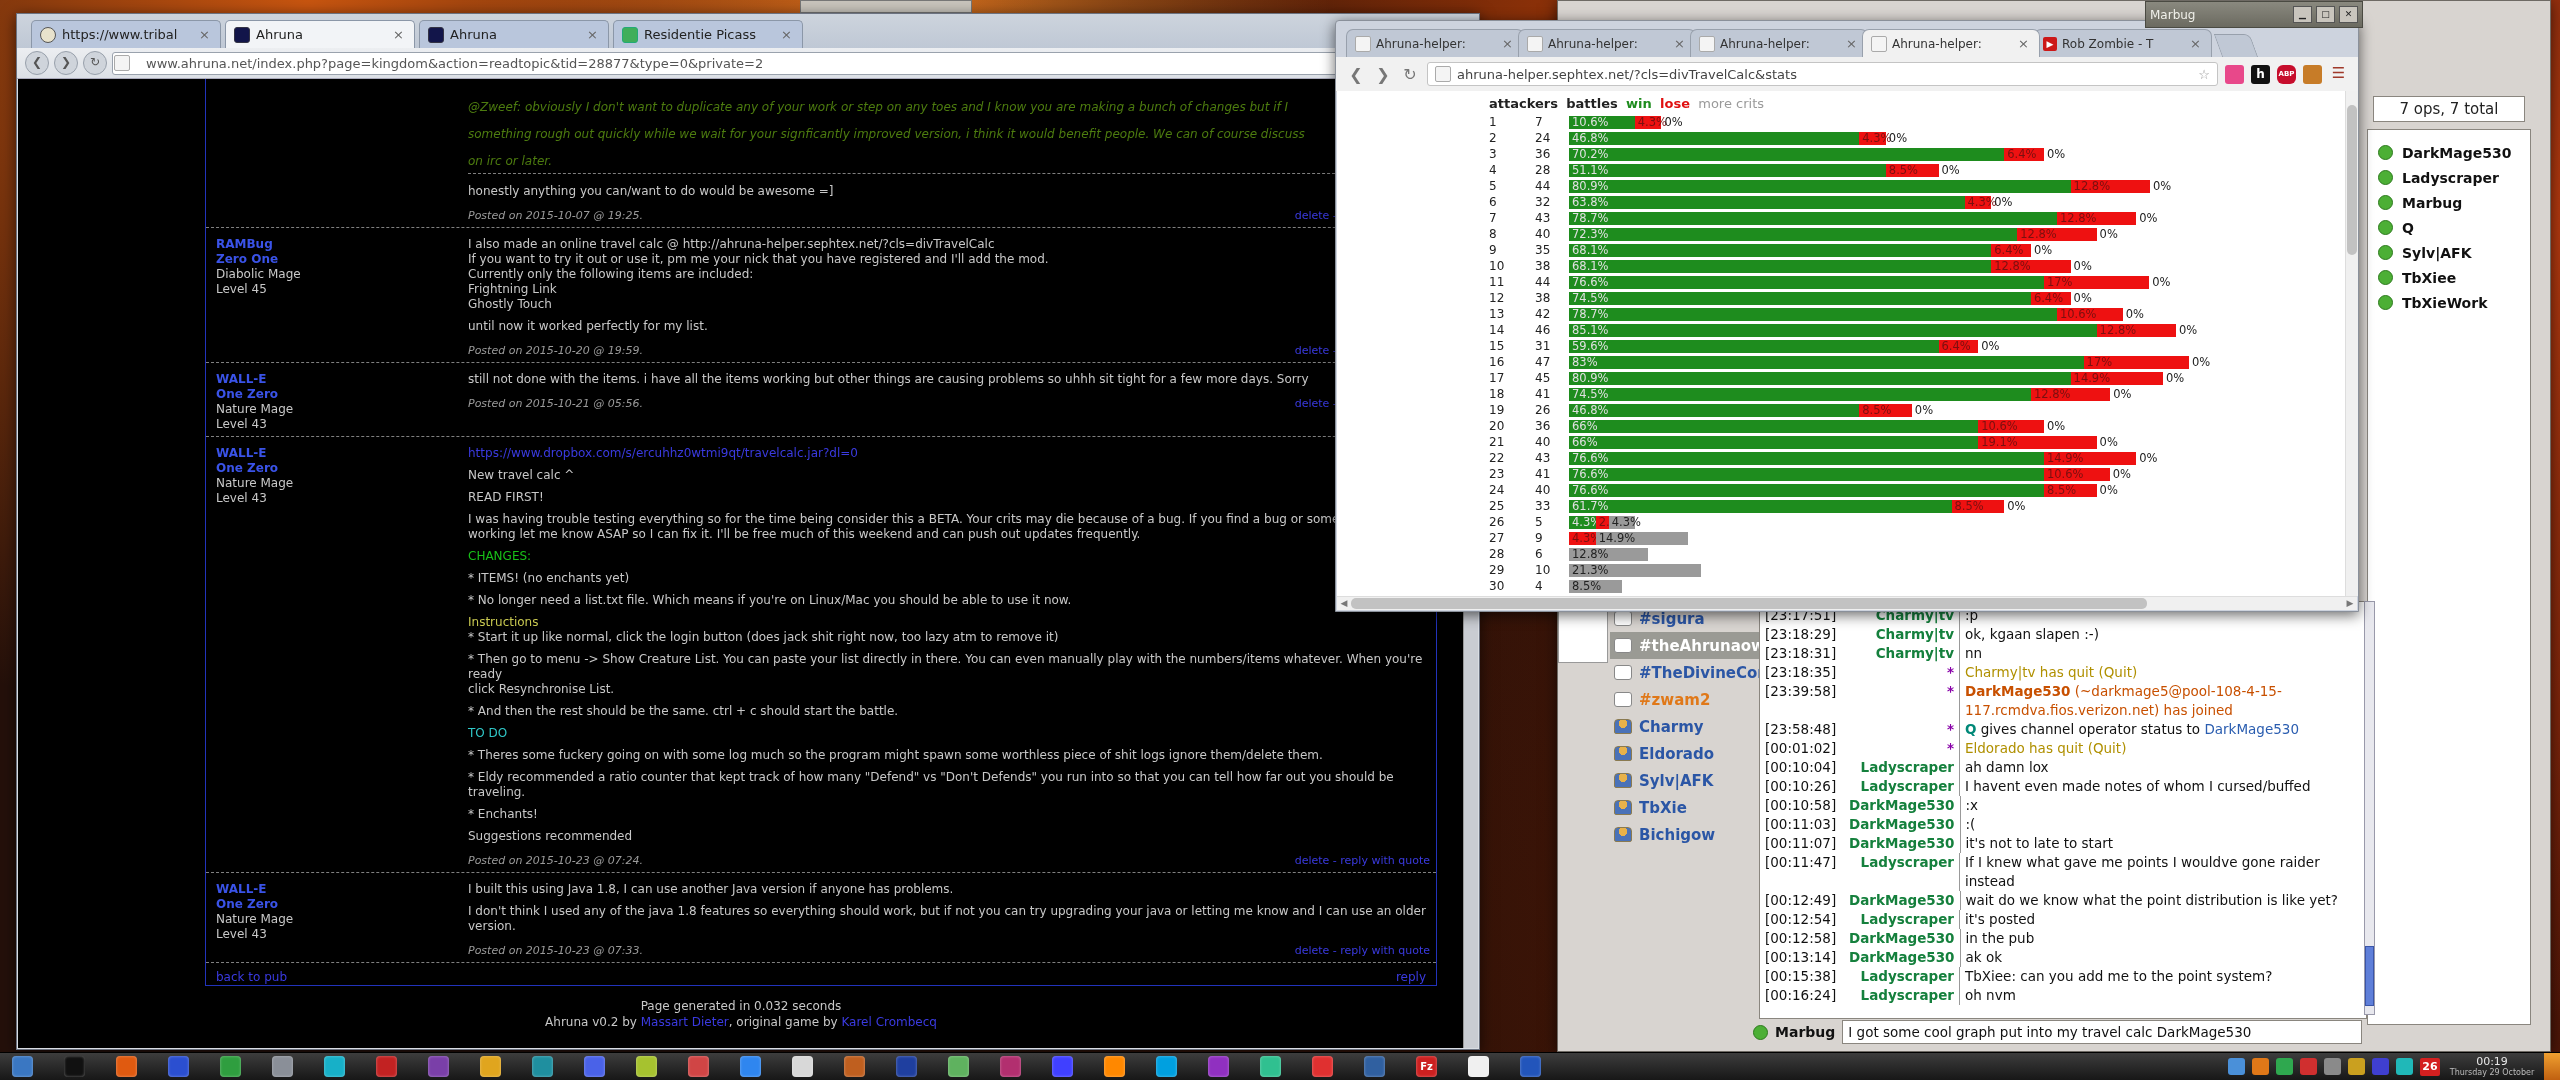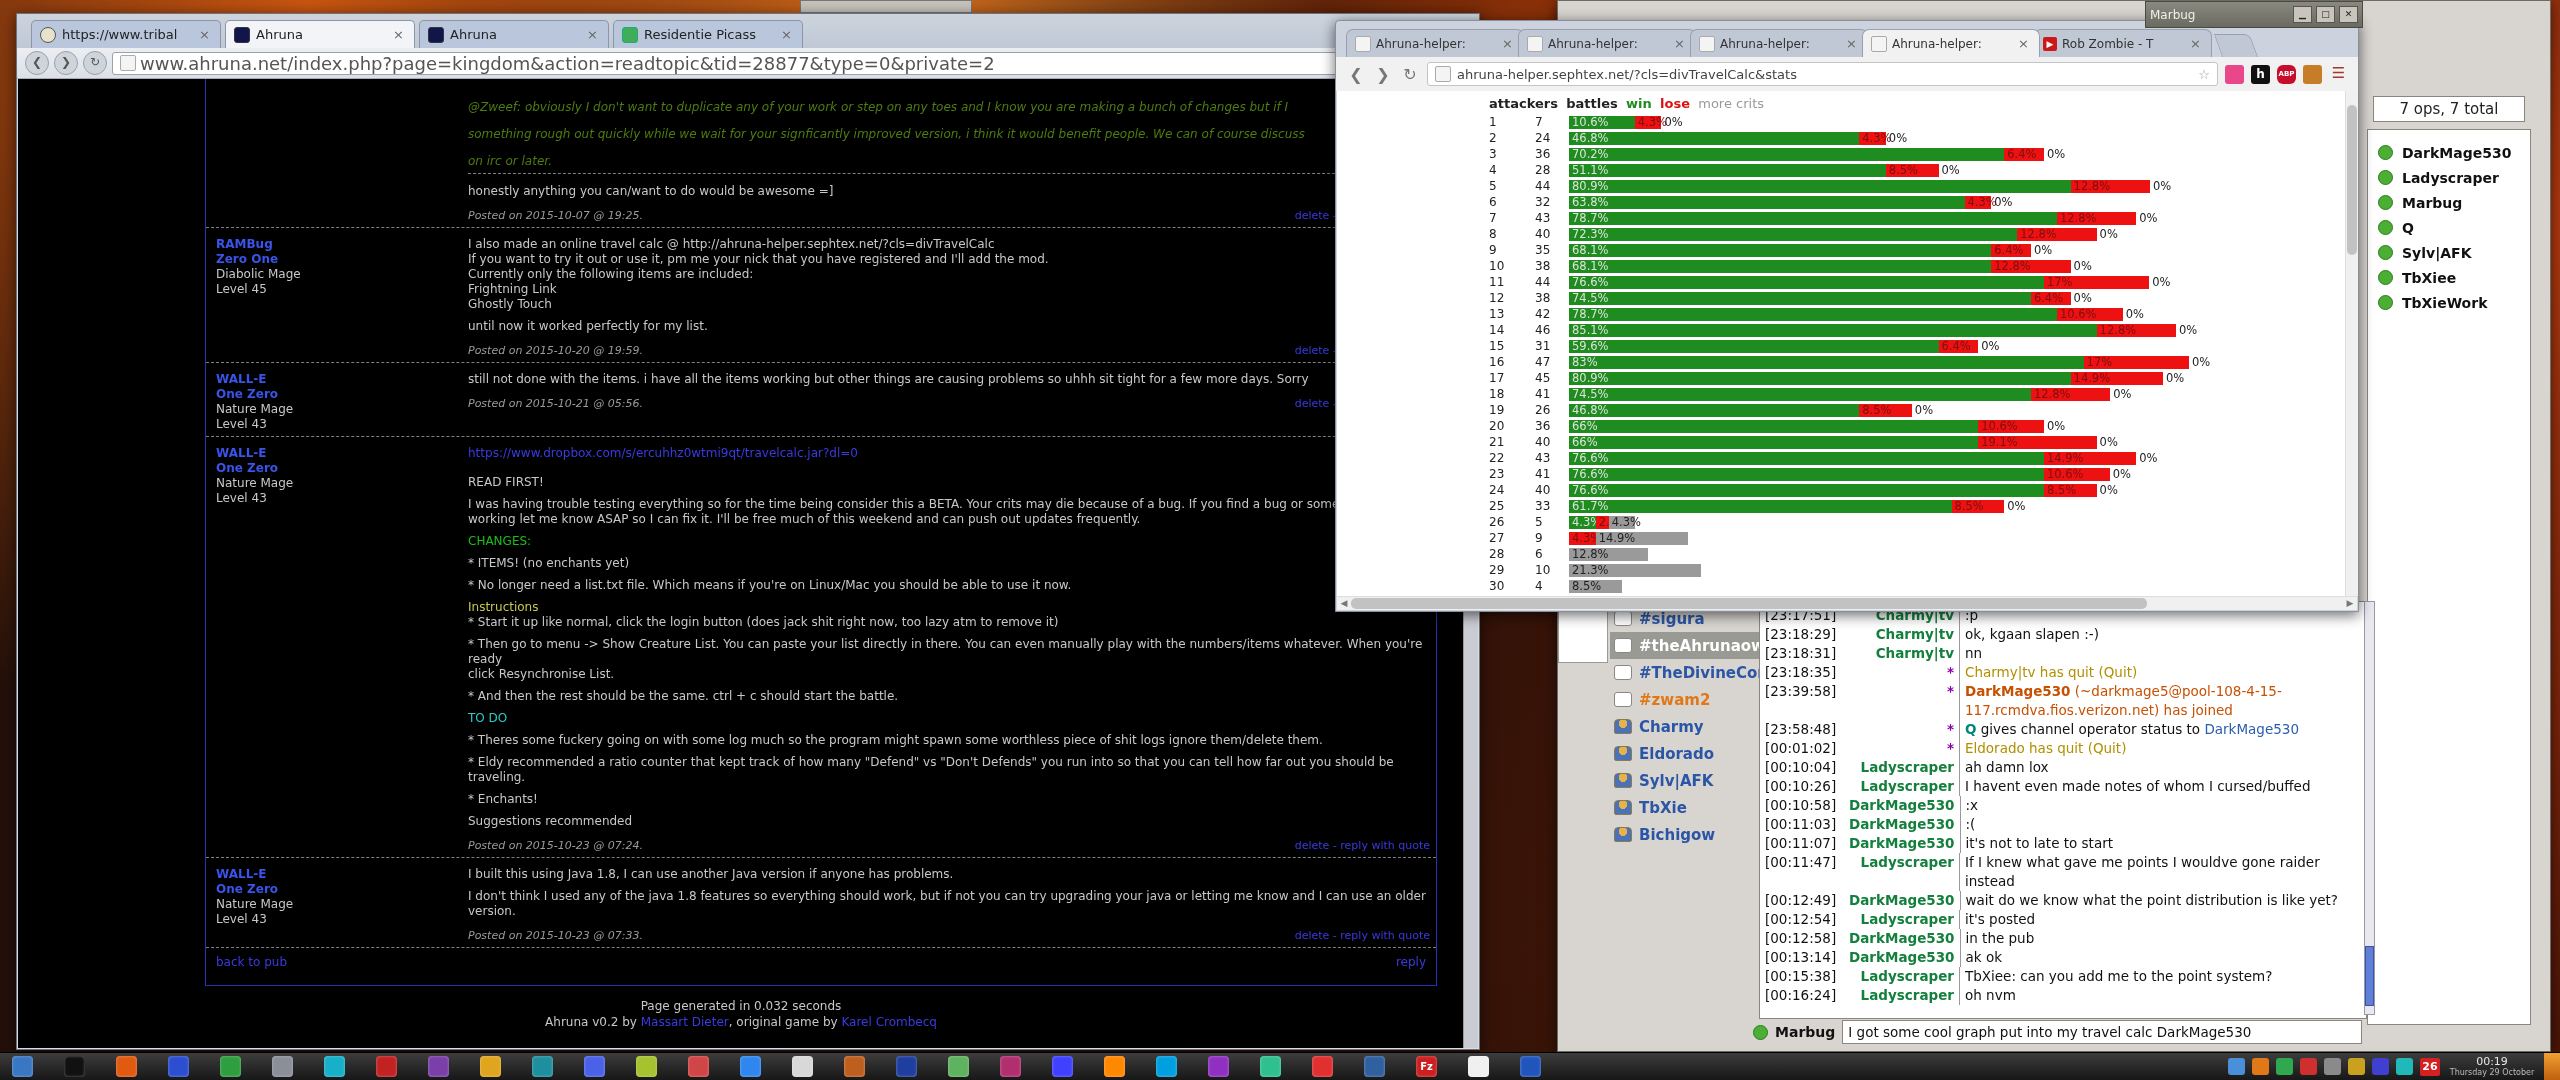--- a/index.html
+++ b/index.html
@@ -34,21 +34,21 @@
   .fav-clock{background:#e8e2cc;border:1px solid #555;border-radius:50%;}
   .fav-castle{background:#12154a;border:1px solid #334;}
   .fav-green{background:#3fae5a;border:1px solid #2a7;}
   .fav-page{background:#f4f4f4;border:1px solid #aaa;border-radius:2px;}
   .fav-yt{background:#cc1818;border-radius:2px;color:#fff;font-size:9px;line-height:14px;text-align:center;}
   #left-navbar{position:absolute;left:0;top:34px;right:0;height:30px;background:linear-gradient(#eceef1,#dce0e6);
     display:flex;align-items:center;gap:5px;padding:0 8px;border-bottom:1px solid #aab;}
   .navbtn{width:22px;height:22px;border-radius:50%;background:#cfd4db;border:1px solid #98a0ab;
     color:#555;font-size:12px;text-align:center;line-height:20px;}
   #left-urlbox{flex:1;height:21px;background:#fff;border:1px solid #9aa2ad;border-radius:3px;
-    display:flex;align-items:center;gap:4px;padding:0 7px;font-size:18px;color:#555;}
+    display:flex;align-items:center;gap:16px;padding:0 1px;font-size:13px;color:#555;}
   #left-content{position:absolute;left:1px;top:65px;right:1px;bottom:1px;background:#000;overflow:hidden;}
   #left-scrollbar{position:absolute;right:0;top:0;bottom:0;width:14px;background:#c9ccd2;border-left:1px solid #999;}
   #left-scrollthumb{position:absolute;left:1px;right:1px;top:4px;height:170px;background:#9aa0aa;border:1px solid #777;border-radius:3px;}
   
   #forum-box{position:absolute;left:187px;top:0;width:1230px;bottom:62px;
     border-left:1px solid #2233bb;border-right:1px solid #2233bb;border-bottom:1px solid #2233bb;
     color:#ccc;font-size:12px;}
   .post{display:flex;border-bottom:1px dashed #808080;padding:9px 0 4px 0;}
   .pauthor{flex:0 0 252px;padding-left:10px;line-height:15px;}
   .pauthor .a1{color:#3a53e8;font-weight:bold;}
@@ -266,20 +266,21 @@
             <div class="post">
               <div class="pauthor">
                 <div class="a1">WALL-E</div>
                 <div class="a1">One Zero</div>
                 <div class="a2">Nature Mage</div>
                 <div class="a2">Level 43</div>
               </div>
               <div class="pbody">
                 <div class="line-l">https://www.dropbox.com/s/ercuhhz0wtmi9qt/travelcalc.jar?dl=0</div>
                 <div class="line-b"></div>
+                <div class="line-n">New travel calc ^</div>
                 <div class="line-b"></div>
                 <div class="line-n">READ FIRST!</div>
                 <div class="line-b"></div>
                 <div class="line-n">I was having trouble testing everything so for the time being consider this a BETA. Your crits may die because of a bug. If you find a bug or some</div>
                 <div class="line-n">working let me know ASAP so I can fix it. I'll be free much of this weekend and can push out updates frequently.</div>
                 <div class="line-b"></div>
                 <div class="line-g">CHANGES:</div>
                 <div class="line-b"></div>
                 <div class="line-n">* ITEMS! (no enchants yet)</div>
                 <div class="line-b"></div>

